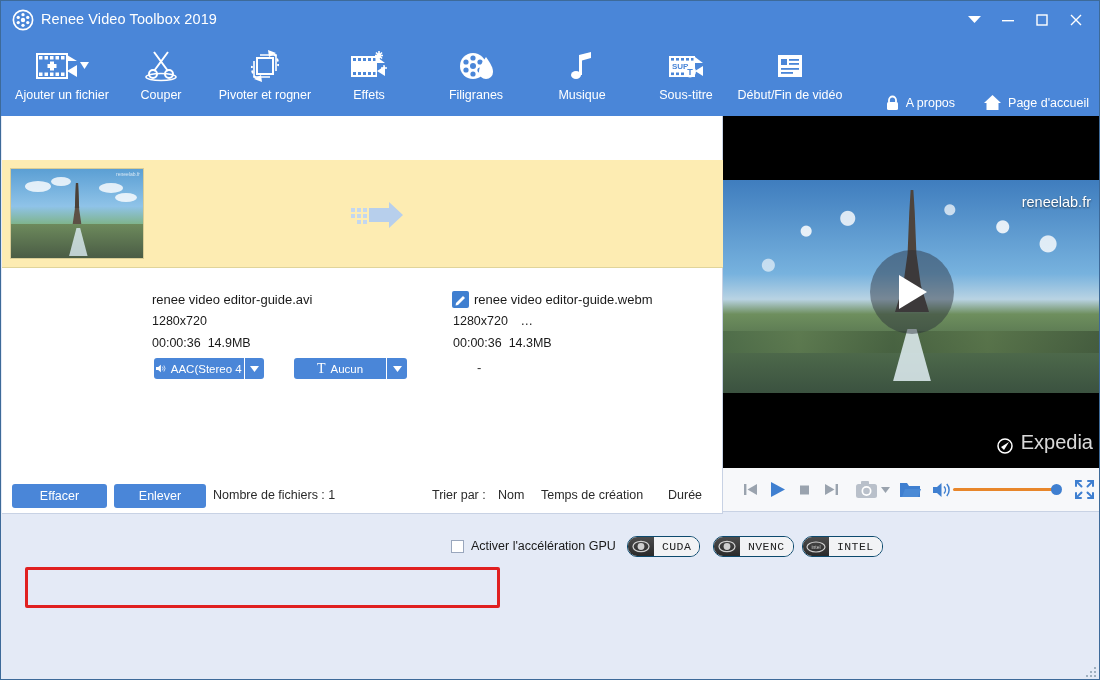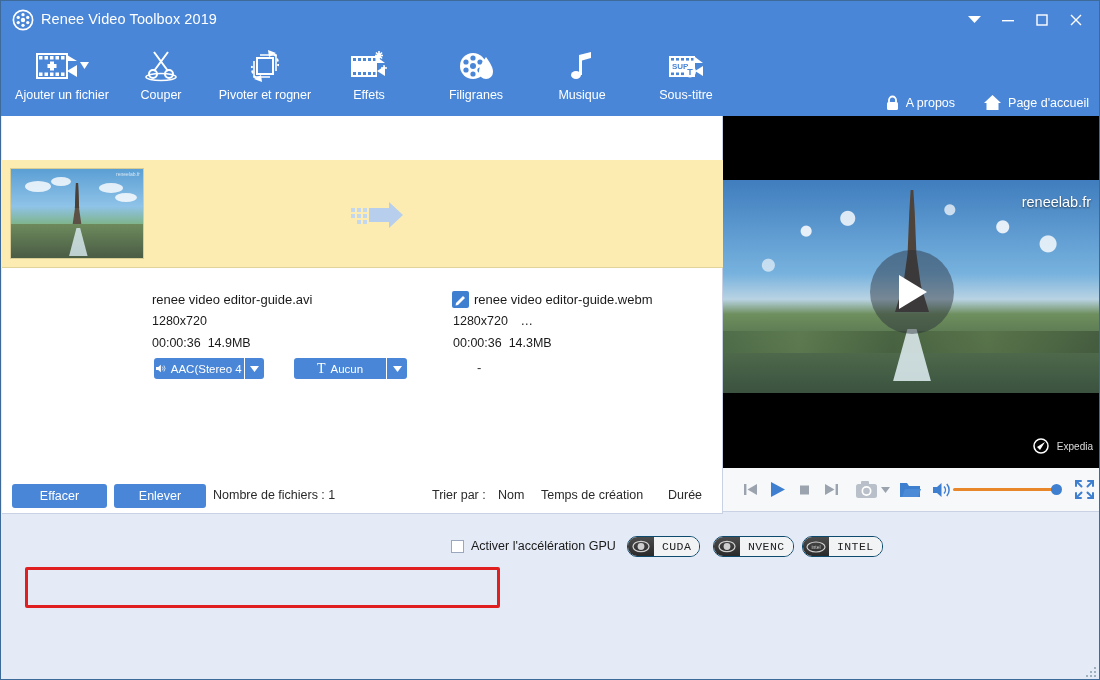--- a/index.html
+++ b/index.html
@@ -134,22 +134,22 @@
     clip-path: polygon(46% 0, 54% 0, 58% 18%, 63% 52%, 76% 78%, 100% 100%, 0 100%, 24% 78%, 37% 52%, 42% 18%);
   }
   .pv-fount {
     position: absolute; left: 45%; bottom: 12px; width: 10%; height: 52px;
     background: rgba(235,248,255,.8);
     clip-path: polygon(38% 0, 62% 0, 100% 100%, 0 100%);
   }
   .pv-trees { position: absolute; left:0; bottom: 40px; width: 100%; height: 22px;
               background: linear-gradient(90deg, #4d6b48, #5d7a4f 20%, #46603f 45%, #587349 70%, #42593c); opacity: .85; }
   .pv-wm { position: absolute; right: 10px; top: 78px; color: #fff; font-size: 14.5px; text-shadow: 0 1px 2px rgba(0,0,0,.6); }
-  .pv-exp { position: absolute; right: 8px; bottom: 14px; color: rgba(255,255,255,.85); font-size: 10px;
-            display:flex; align-items:center; gap:8px; text-shadow: 0 1px 2px rgba(0,0,0,.5); }
+  .pv-exp { position: absolute; right: 8px; bottom: 14px; color: rgba(255,255,255,.85); font-size: 20px;
+            display:flex; align-items:flex-end; gap:8px; text-shadow: 0 1px 2px rgba(0,0,0,.5); }
   .pv-play {
     position: absolute; left: 50%; top: 50%; margin-left: -42px; margin-top: -42px;
     width: 84px; height: 84px; border-radius: 50%; background: rgba(40,45,55,.45);
     display: flex; align-items: center; justify-content: center; cursor: pointer;
   }
 
   
   .pctrl {
     position: absolute; left: 722px; top: 467px; width: 378px; height: 44px;
     background: #f7f8fa; border-bottom: 1px solid #c8d2e4;
@@ -351,20 +351,35 @@
           </g>
           <text x="6" y="20" font-size="8" font-family="Liberation Sans, sans-serif" font-weight="bold" fill="#4a86d8">SUB</text>
           <path d="M29 8 L37 14 L29 14 Z M29 22 L37 17 L37 27 L29 22 Z" fill="#fff"></path>
           <circle cx="24" cy="22.5" r="6" fill="#fff"></circle>
           <text x="24" y="26" font-size="9" text-anchor="middle" font-family="Liberation Sans, sans-serif" font-weight="bold" fill="#4a86d8">T</text>
         </svg>
       </span>
       <span class="tlabel">Sous-titre</span>
     </div>
 
+    <div class="tool" style="left:722px;width:134px;">
+      <span class="ticon">
+        <svg width="34" height="34" viewBox="0 0 34 34">
+          <rect x="5" y="6" width="24" height="22" fill="#fff"></rect>
+          <g fill="#4a86d8">
+            <rect x="8" y="10" width="6" height="6"></rect>
+            <rect x="16" y="10" width="10" height="1.8"></rect>
+            <rect x="16" y="14" width="10" height="1.8"></rect>
+            <rect x="8" y="19" width="18" height="1.8"></rect>
+            <rect x="8" y="23" width="12" height="1.8"></rect>
+          </g>
+        </svg>
+      </span>
+      <span class="tlabel">Début/Fin de vidéo</span>
+    </div>
 
     <div class="tr-links">
       <div class="tr-link">
         <svg width="15" height="16" viewBox="0 0 15 16">
           <path d="M4 7 L4 5 a3.5 3.5 0 0 1 7 0 L11 7" fill="none" stroke="#fff" stroke-width="1.8"></path>
           <rect x="2" y="7" width="11" height="8" rx="1.5" fill="#fff"></rect>
         </svg>
         <span>A propos</span>
       </div>
       <div class="tr-link">

